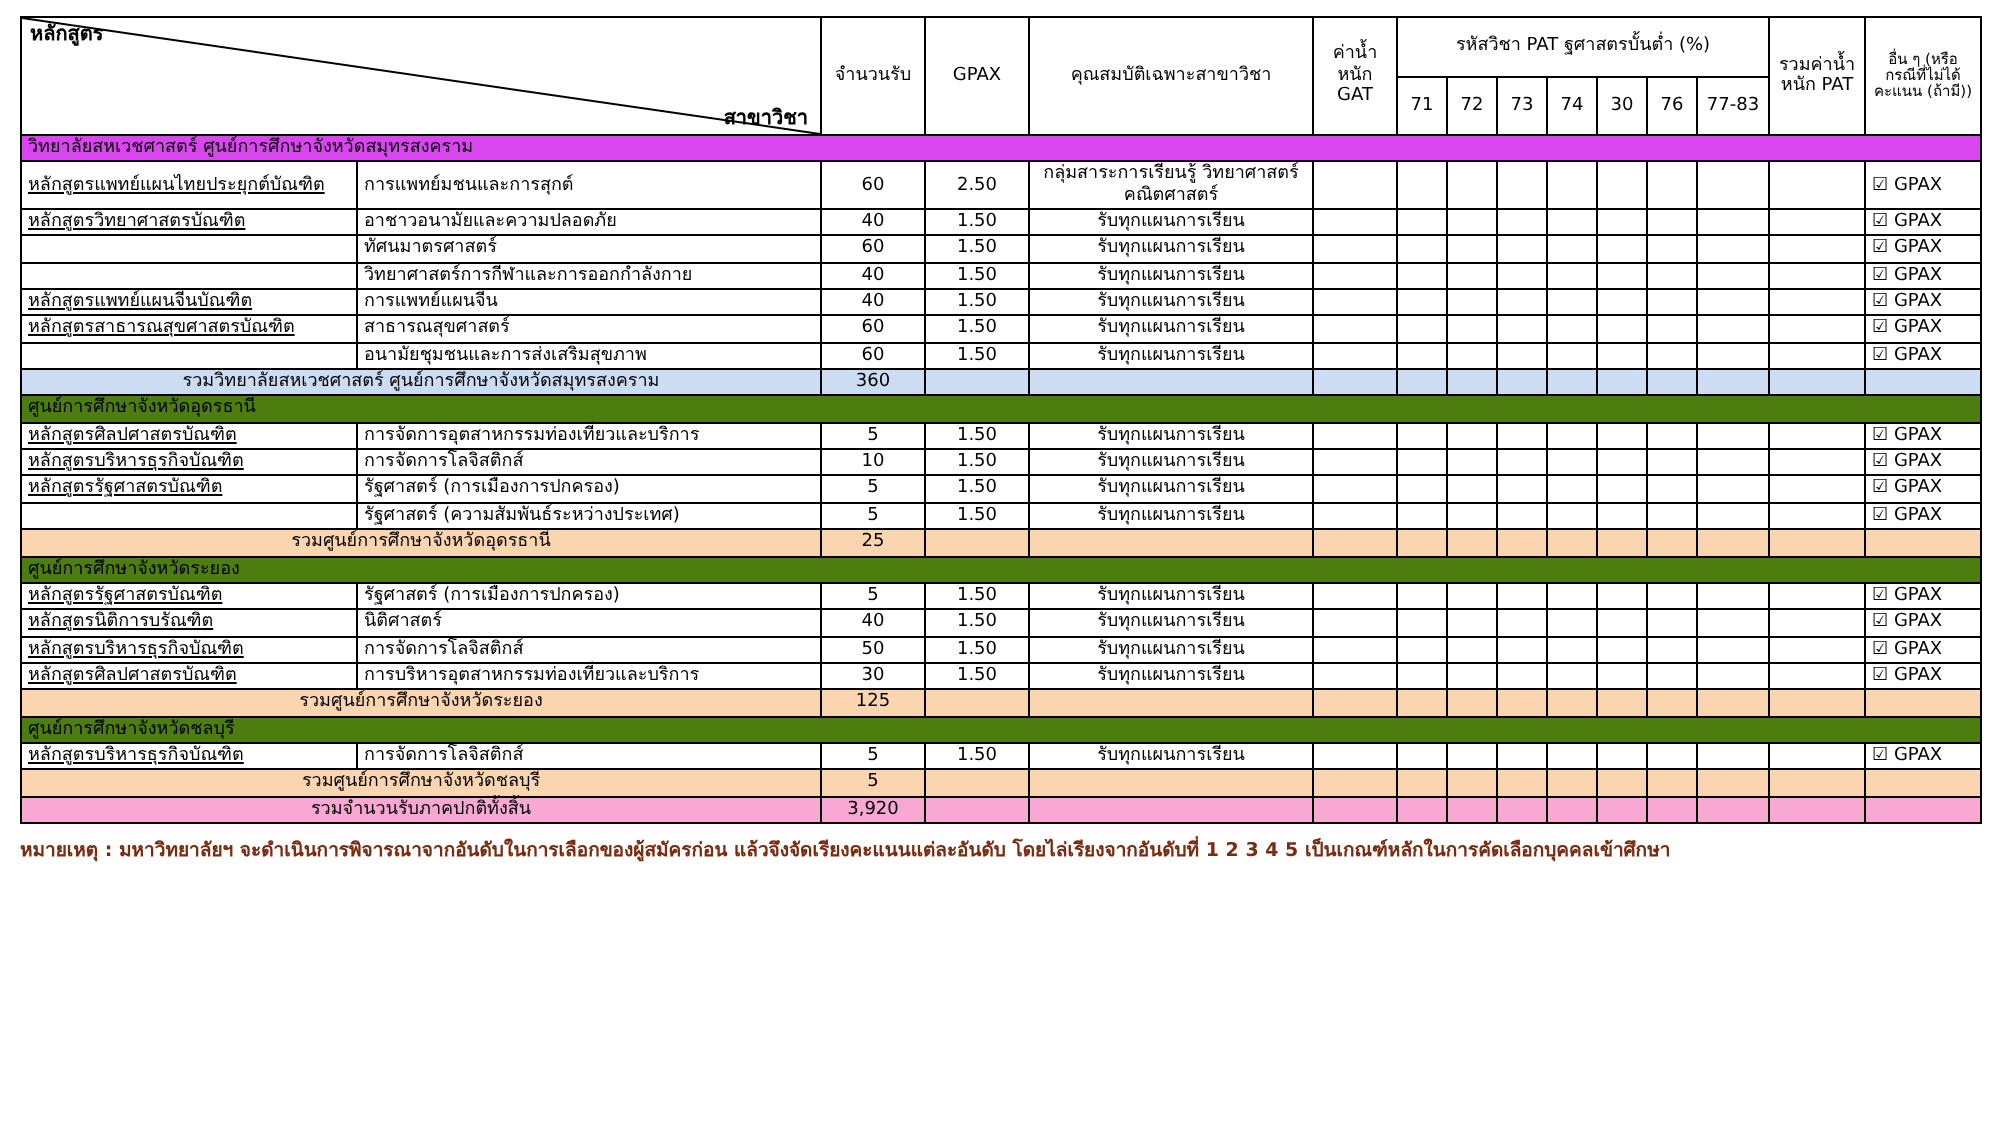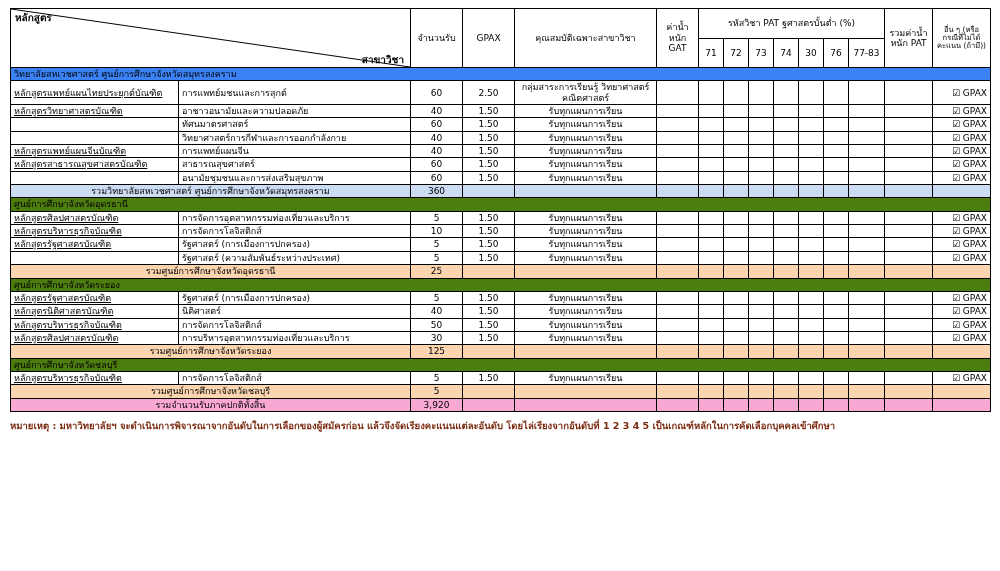--- a/index.html
+++ b/index.html
@@ -35,21 +35,21 @@
     position:relative;
     height:58px;
     padding:0 !important;
   }
   .diag .tl{position:absolute;left:4px;top:3px;font-weight:bold;font-size:10px;}
   .diag .br{position:absolute;right:6px;bottom:2px;font-weight:bold;font-size:10px;}
   .diag svg{position:absolute;left:0;top:0;width:100%;height:100%;}
   .patsub td{text-align:center;font-size:8.5px;}
   
   .region td{
-    background:#3b82f6;
+    background:#d946ef;
     font-weight:bold;
     font-size:10px;
     text-align:left;
     padding:2px 5px;
   }
   .region-orange td{
     background:#4d7c0f;
     font-weight:bold;
     font-size:10px;
     text-align:left;
@@ -72,21 +72,21 @@
     background:#f9a8d4;
     font-weight:bold;
     text-align:center;
     font-size:9.5px;
   }
   .prog{font-weight:bold;text-align:left;font-size:9px;text-decoration:underline;}
   .major{text-align:left;font-size:9px;}
   .num{text-align:center;font-size:9px;}
   .cond{text-align:center;font-size:8.5px;}
   .blank{}
-  .gpaxcell{text-align:right;font-size:8.5px;white-space:nowrap;}
+  .gpaxcell{text-align:left;font-size:8.5px;white-space:nowrap;}
   .note{
     margin-top:7px;
     font-size:9.5px;
     color:#7a2b10;
     font-weight:bold;
     line-height:1.5;
   }
   .note .sub{
     display:block;
     margin-left:38px;
@@ -385,21 +385,21 @@
       <td></td>
       <td></td>
       <td></td>
       <td></td>
       <td></td>
       <td></td>
       <td></td>
       <td class="gpaxcell">☑ GPAX</td>
     </tr>
     <tr>
-      <td class="prog">หลักสูตรนิติศาสตรบัณฑิต</td>
+      <td class="prog">หลักสูตรนิติการบรัณฑิต</td>
       <td class="major">นิติศาสตร์</td>
       <td class="num">40</td>
       <td class="num">1.50</td>
       <td class="cond">รับทุกแผนการเรียน</td>
       <td></td>
       <td></td>
       <td></td>
       <td></td>
       <td></td>
       <td></td>

